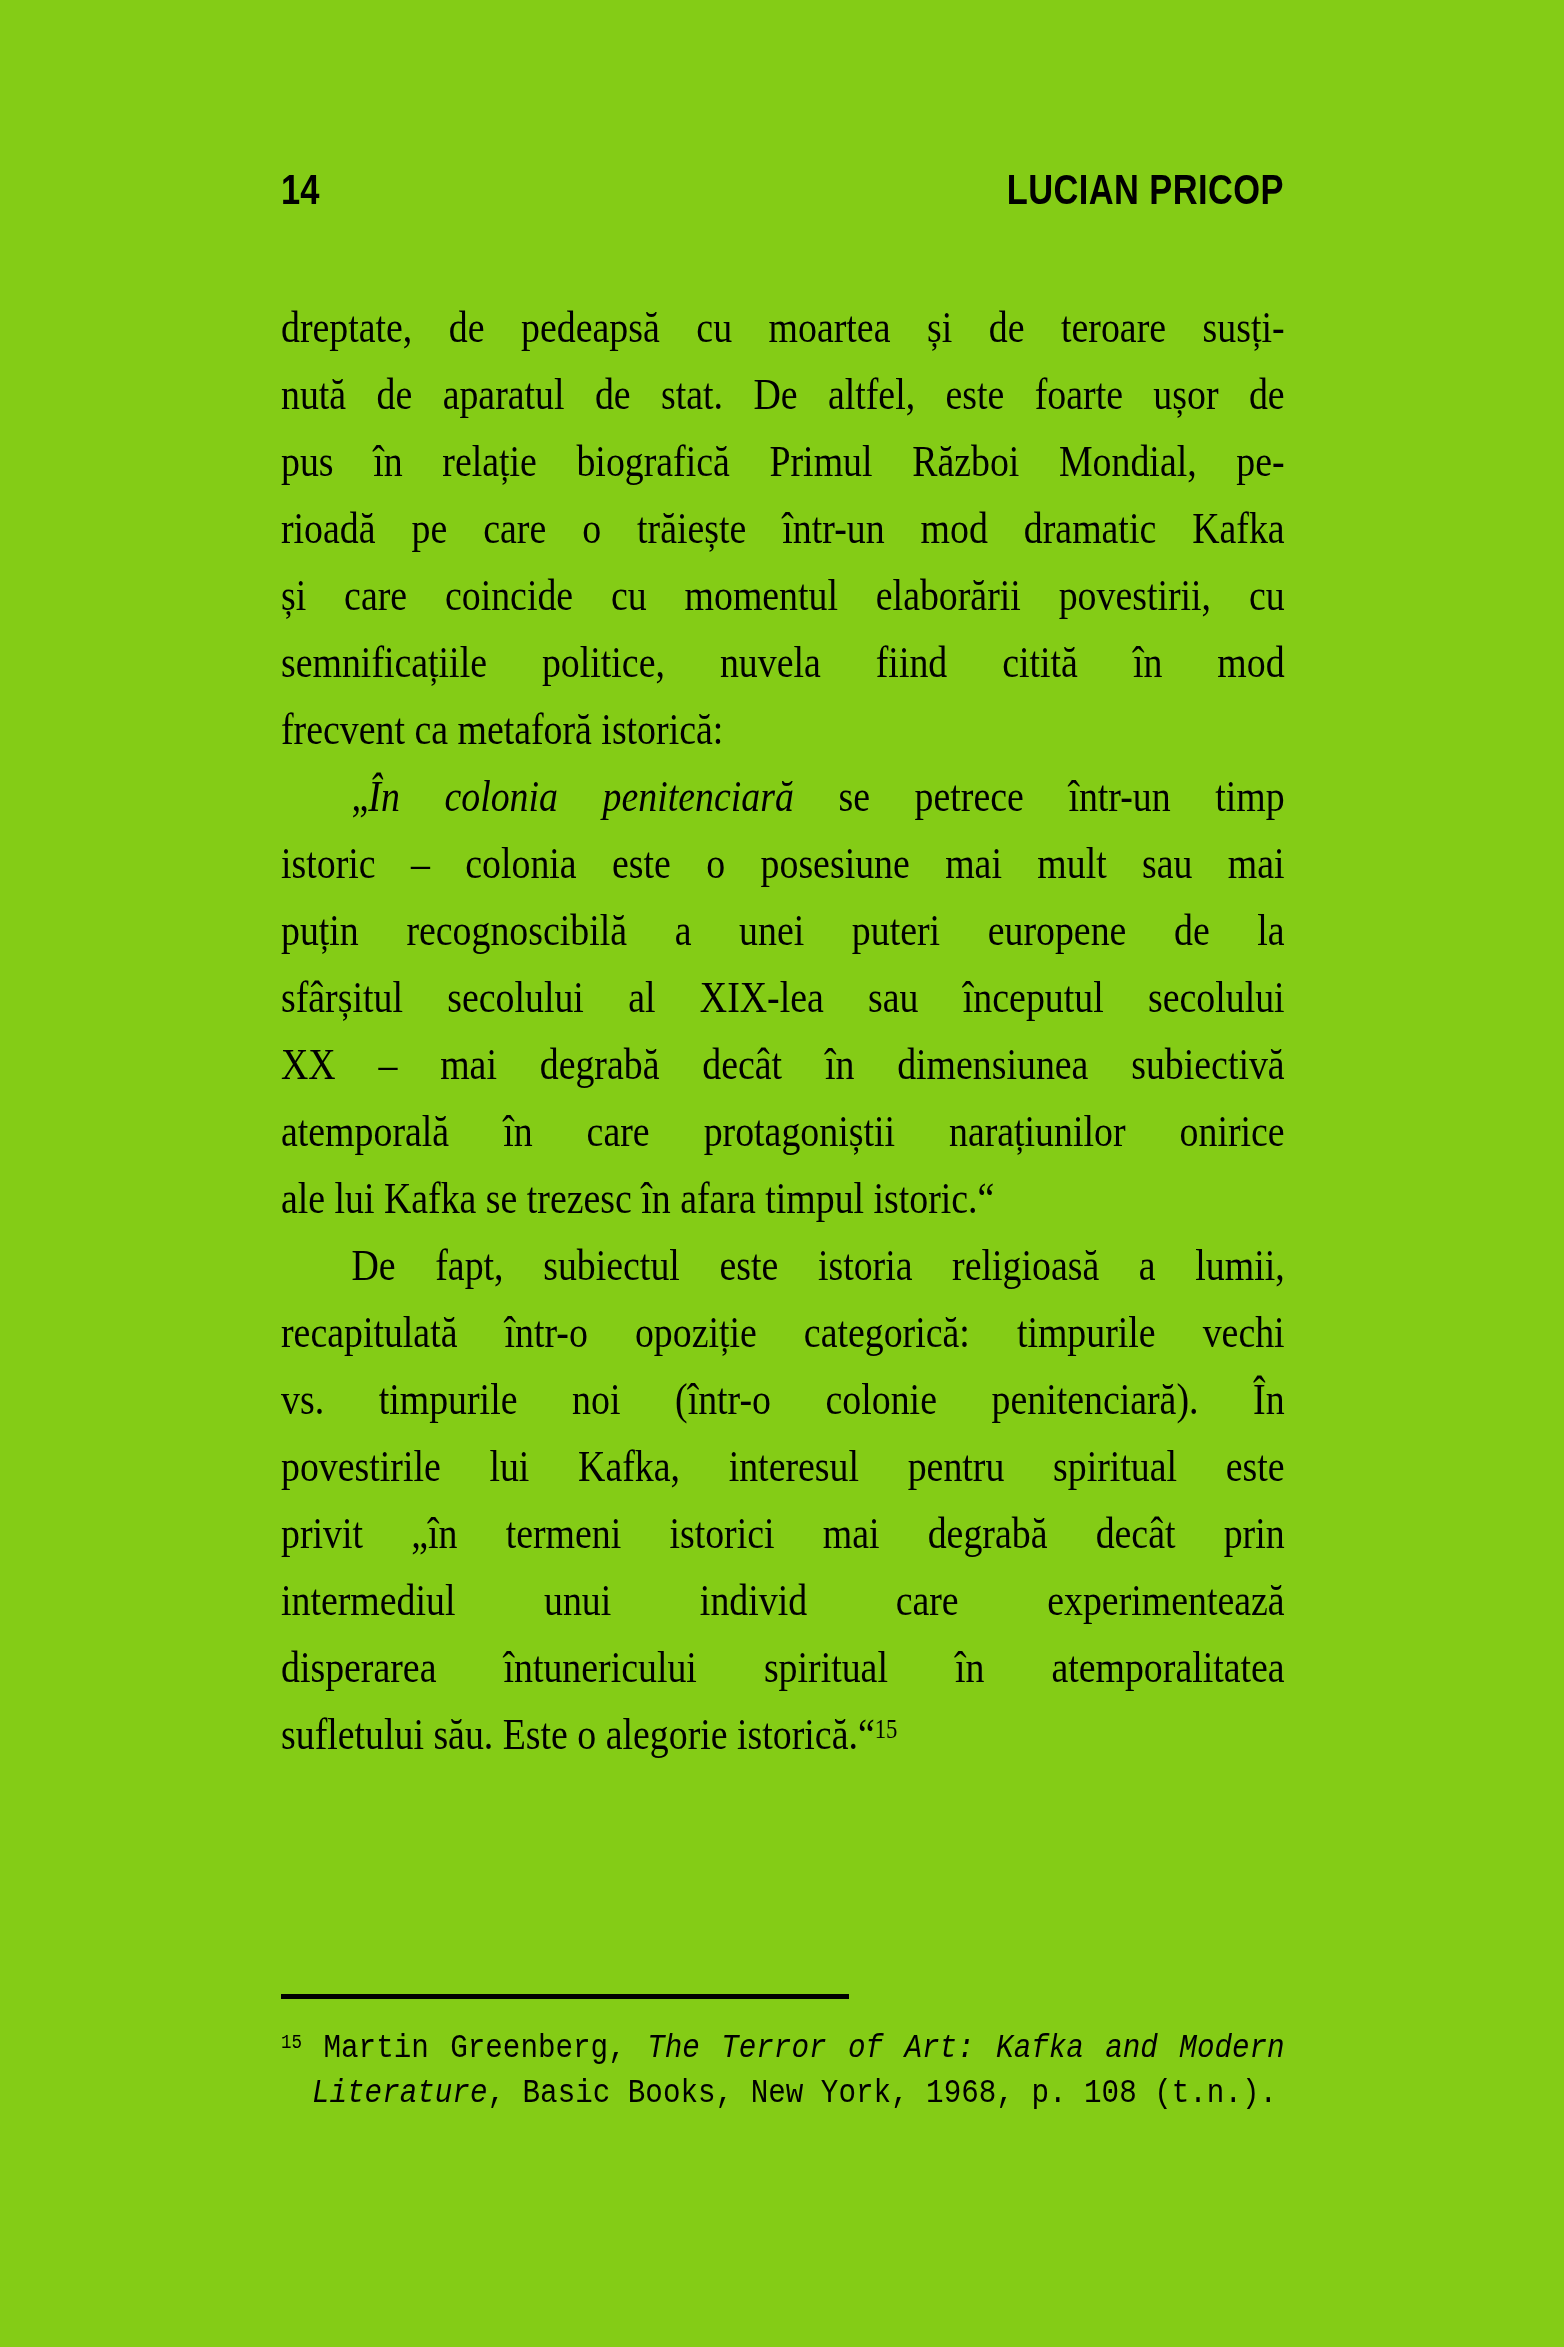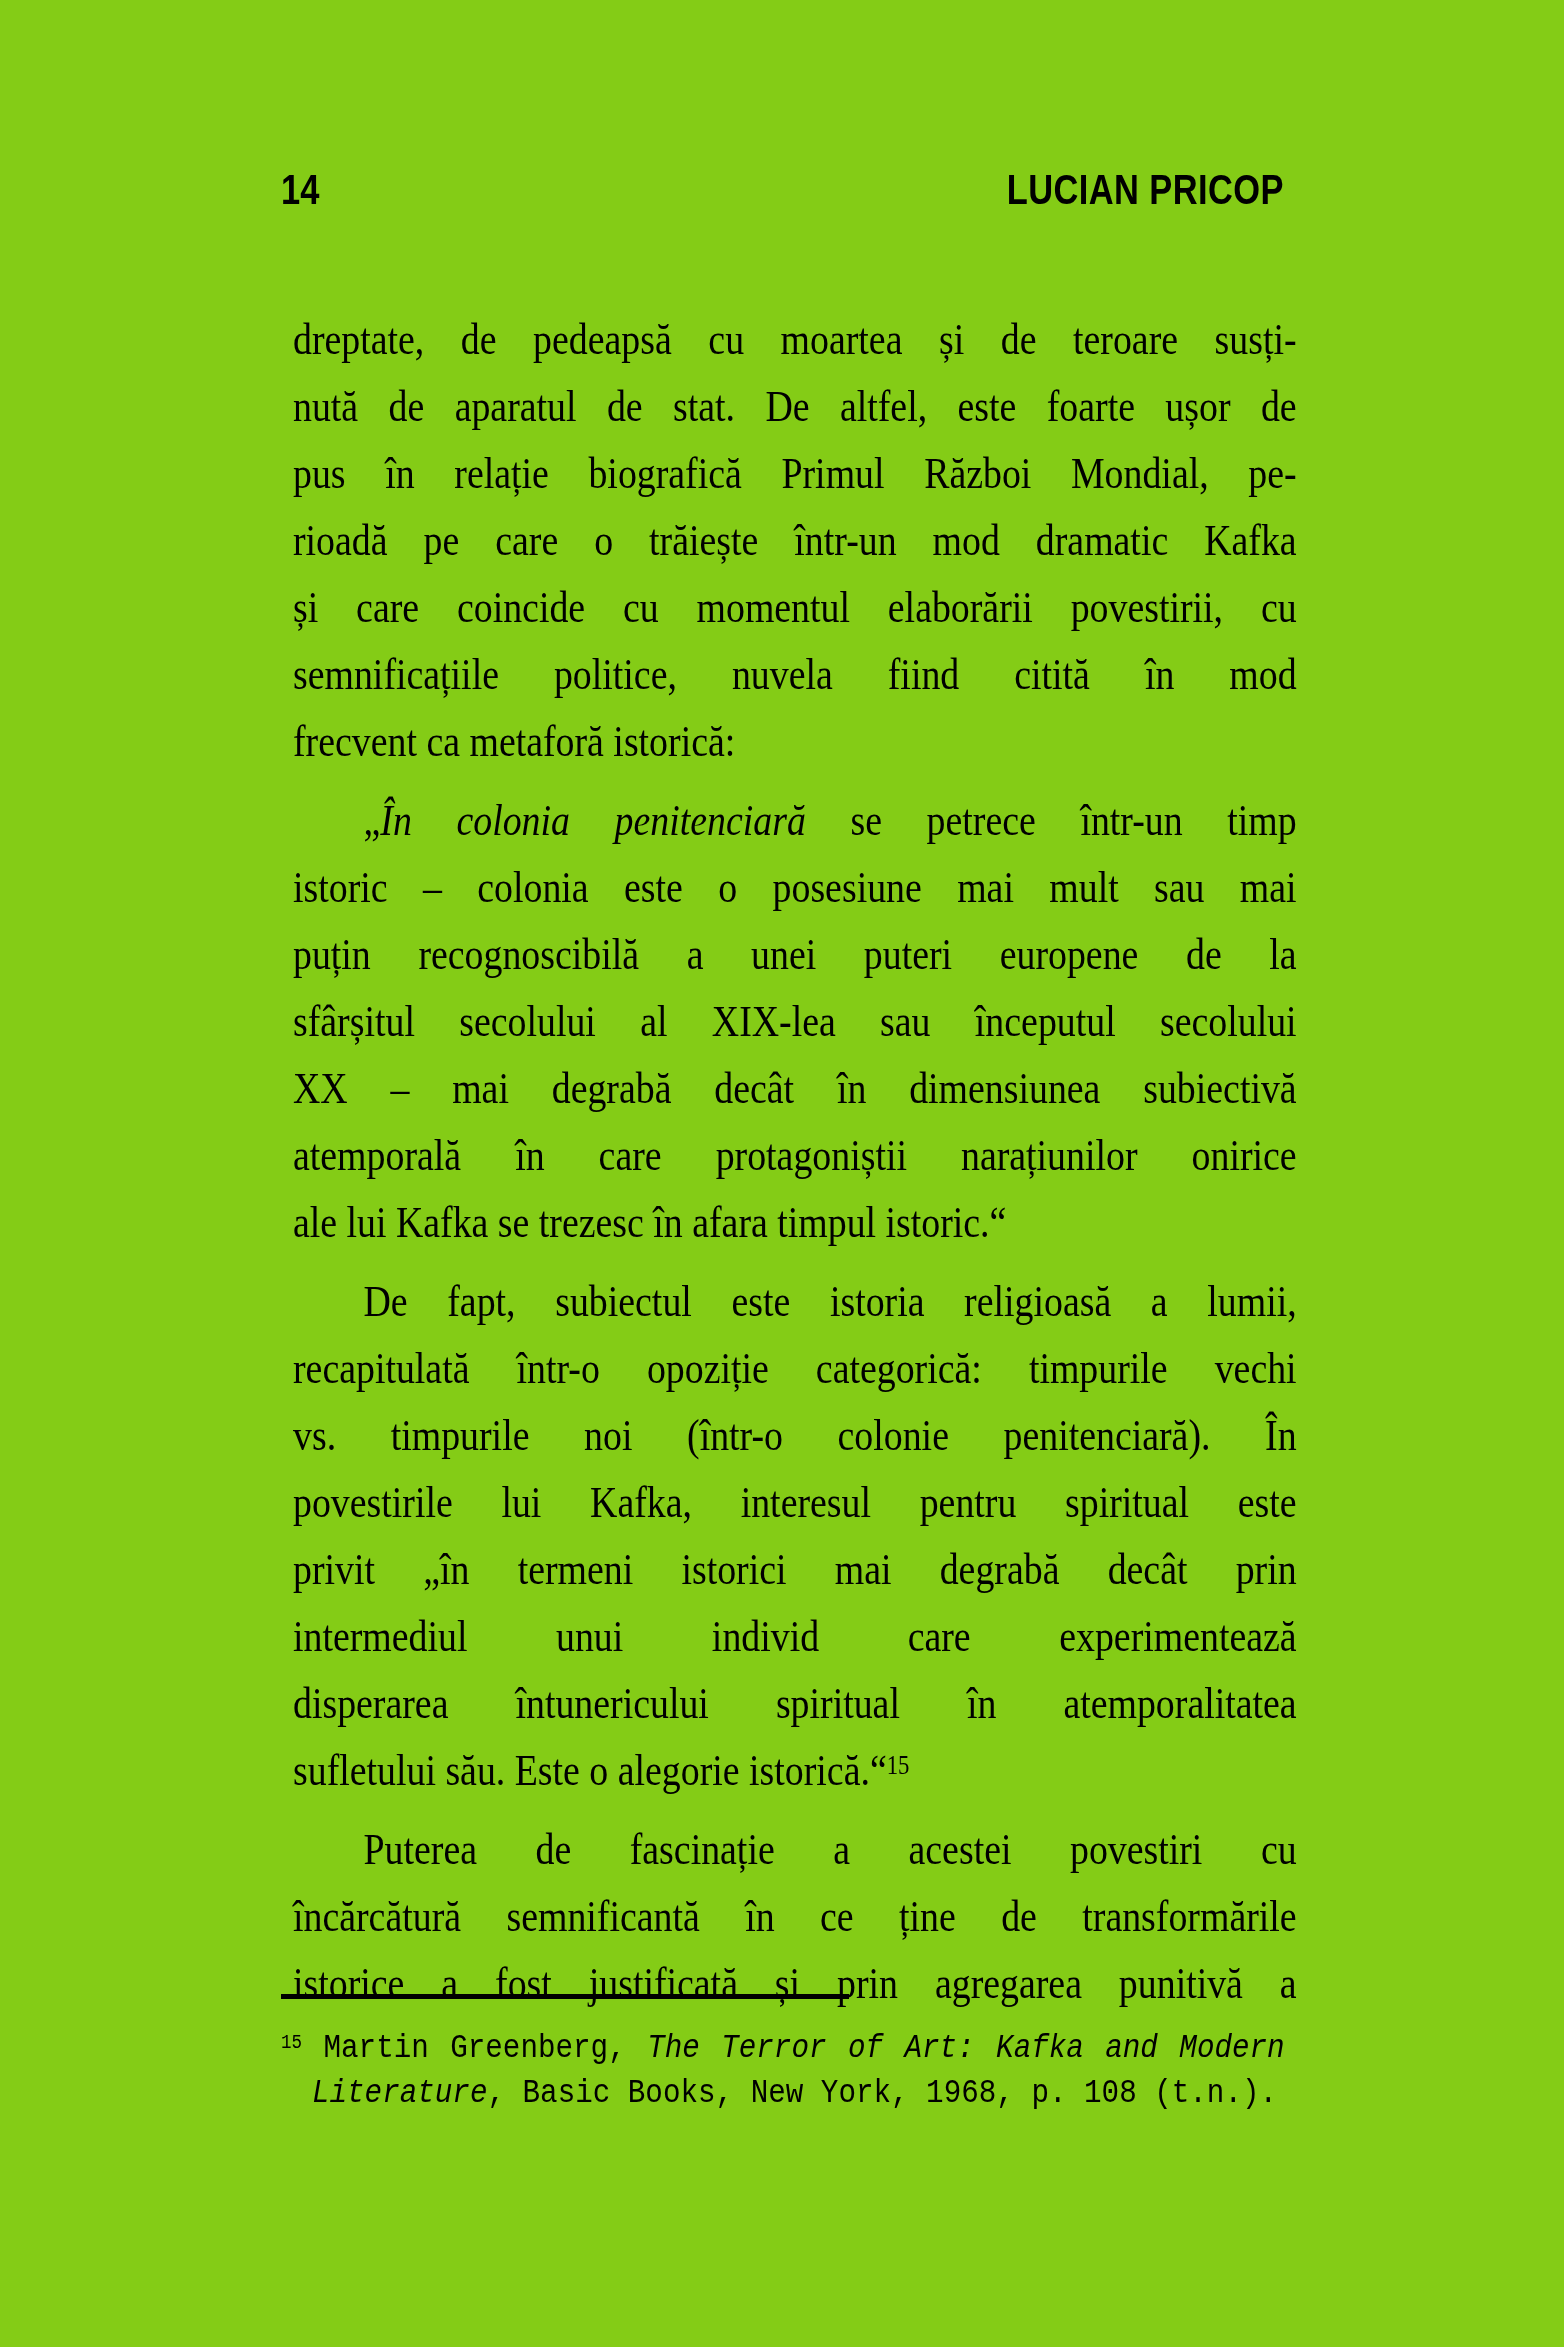--- a/index.html
+++ b/index.html
@@ -44,21 +44,21 @@
     transform-origin: 100% 0;
     letter-spacing: 0.5px;
   }
   
   .body-text {
     position: absolute;
     left: 281px;
     top: 294px;
     width: 1003px;
   }
-  .para { margin: 12px; }
+  .para { margin: 0; }
   .bline {
     width: 1167px;
     transform: scaleX(0.86);
     transform-origin: 0 0;
     font-size: 44px;
     line-height: 67px;
     text-align: justify;
     text-align-last: justify;
     white-space: normal;
   }
@@ -134,25 +134,20 @@
       <div class="para indent">
         <div class="bline first"><span>De fapt, subiectul este istoria religioasă a lumii,</span></div>
         <div class="bline"><span>recapitulată într-o opoziție categorică: timpurile vechi</span></div>
         <div class="bline"><span>vs. timpurile noi (într-o colonie penitenciară). În</span></div>
         <div class="bline"><span>povestirile lui Kafka, interesul pentru spiritual este</span></div>
         <div class="bline"><span>privit „în termeni istorici mai degrabă decât prin</span></div>
         <div class="bline"><span>intermediul unui individ care experimentează</span></div>
         <div class="bline"><span>disperarea întunericului spiritual în atemporalitatea</span></div>
         <div class="bline last"><span>sufletului său. Este o alegorie istorică.“</span><sup class="fn">15</sup></div>
       </div>
-      <div class="para indent">
-        <div class="bline first"><span>Puterea de fascinație a acestei povestiri cu</span></div>
-        <div class="bline"><span>încărcătură semnificantă în ce ține de transformările</span></div>
-        <div class="bline"><span>istorice a fost justificată și prin agregarea punitivă a</span></div>
-      </div>
     </div>
 
   <div class="footnote-rule"></div>
 
   <div class="footnote" id="footnote-lines">
       <div class="fline justify"><sup class="fn">15</sup><span> Martin Greenberg, </span><i>The Terror of Art: Kafka and Modern</i></div>
       <div class="fline hang"><i>Literature</i><span>, Basic Books, New York, 1968, p. 108 (t.n.).</span></div>
     </div>
 
 </div>

